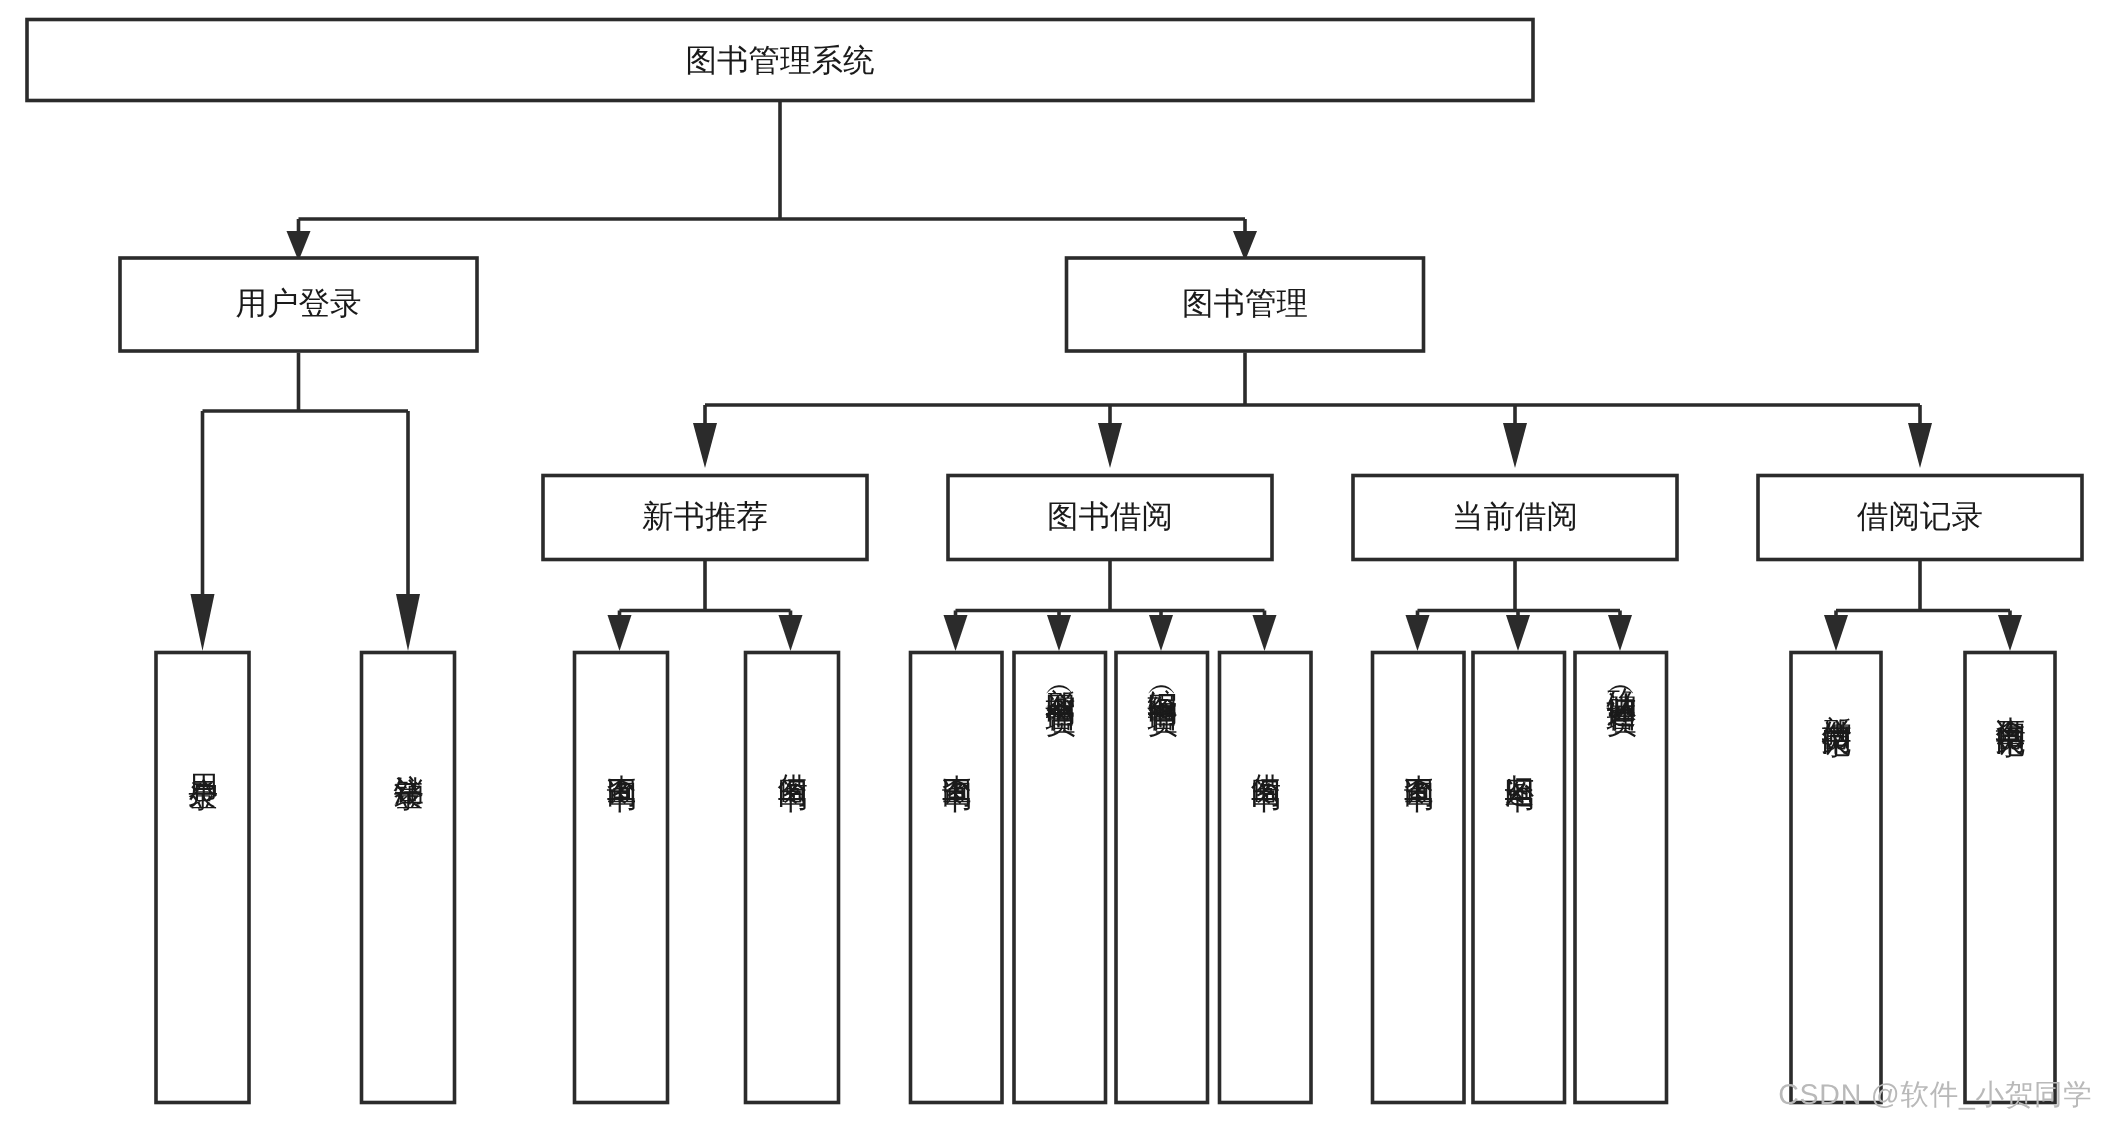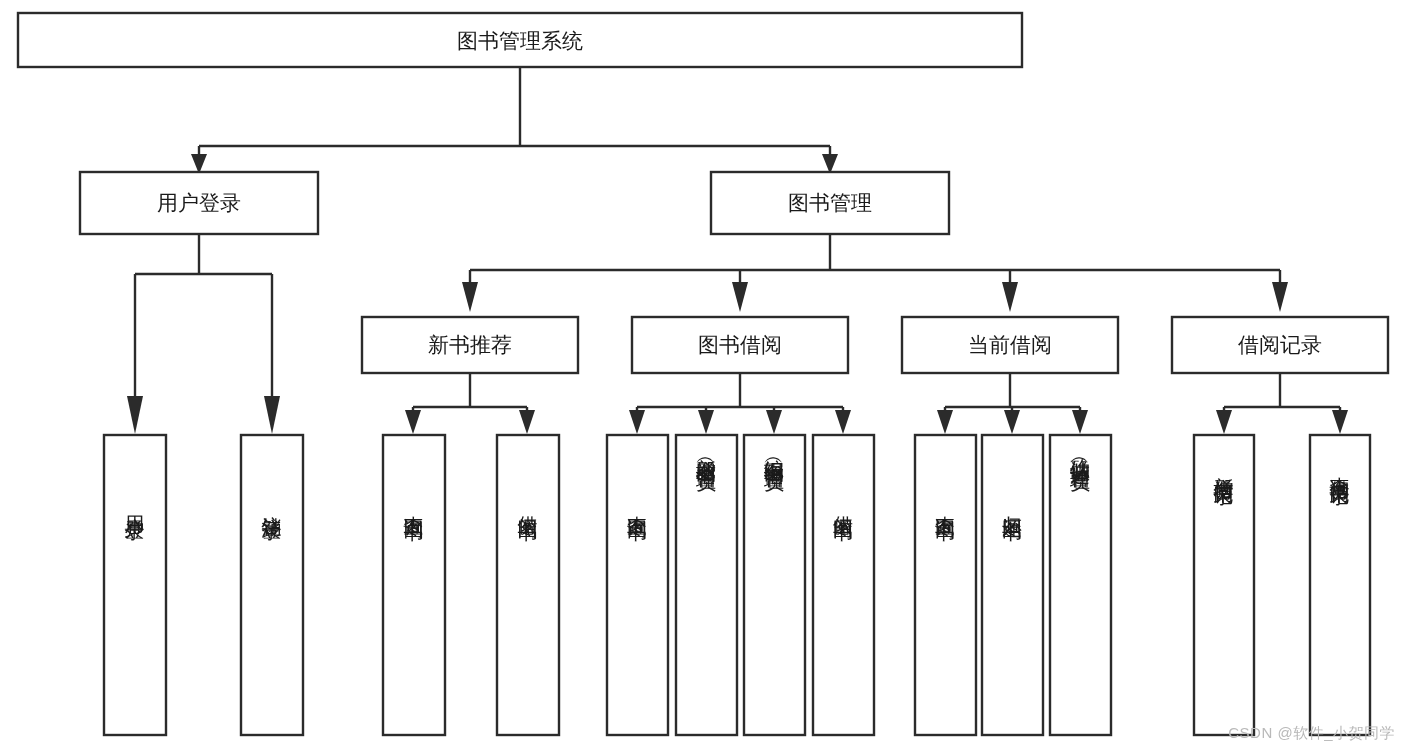--- a/index.html
+++ b/index.html
@@ -63,21 +63,21 @@
     line-height: 1;
     letter-spacing: 2px;
     color: #1a1a1a;
     white-space: nowrap;
   }
   .watermark {
     position: absolute;
     right: 10px;
     bottom: 4px;
     font-family: "Liberation Sans", "DejaVu Sans", sans-serif;
-    font-size: 15px;
+    font-size: 19px;
     color: #b9b9b9;
     letter-spacing: 0.5px;
     user-select: none;
   }
 </style>
 </head>
 <body>
 
 <div id="diagram-root">
 

